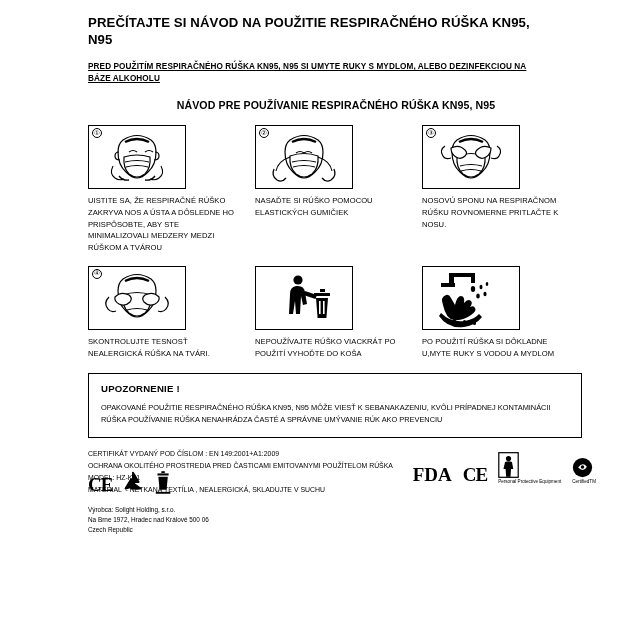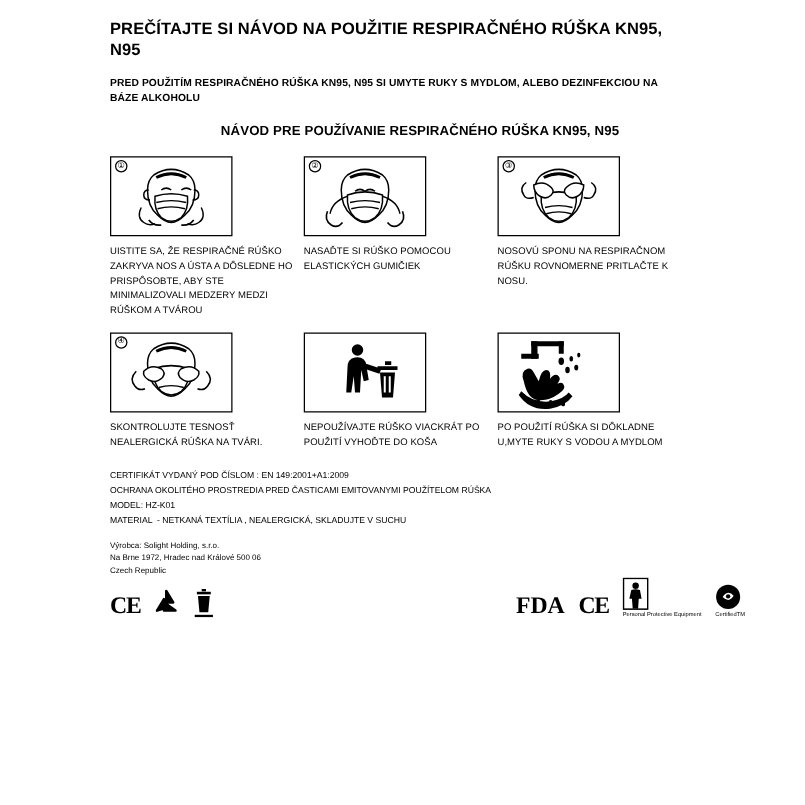--- a/index.html
+++ b/index.html
@@ -29,31 +29,33 @@
     margin: 0 0 12px 0;
     max-width: 460px;
   }
   .intro {
     font-size: 8.2px;
     font-weight: bold;
     line-height: 1.48;
     margin: 0 0 14px 0;
     letter-spacing: 0.1px;
     max-width: 440px;
+    text-decoration: underline;
   }
   .subtitle {
     font-size: 10.6px;
     font-weight: bold;
     margin: 6px 0 14px 0;
     letter-spacing: 0.1px;
     text-align: center;
   }
   .steps-grid {
     display: grid;
     grid-template-columns: 155px 155px 155px;
+    column-gap: 12px;
   }
   .step {
     margin-bottom: 6px;
   }
   .figure {
     width: 96px;
     height: 62px;
     border: 1px solid #000;
     position: relative;
     background: #fff;
@@ -123,21 +125,21 @@
     position: absolute;
     left: 0;
     bottom: 0;
     display: flex;
     align-items: flex-end;
     gap: 9px;
   }
   .fi-right {
     position: absolute;
     right: 0;
-    bottom: 0;
+    bottom: 10px;
     display: flex;
     align-items: flex-end;
     gap: 11px;
   }
   .ce-mark {
     font-family: Liberation Serif, serif;
     font-size: 19px;
     font-weight: bold;
     letter-spacing: -1px;
     line-height: 1;
@@ -322,20 +324,24 @@
             <rect x="30" y="52" width="3" height="6" rx="1.5"></rect>
             <rect x="40" y="53" width="3" height="6" rx="1.5"></rect>
             <rect x="50" y="52" width="3" height="6" rx="1.5"></rect>
           </g>
         </svg>
       </div>
       <div class="caption">PO POUŽITÍ RÚŠKA SI DÔKLADNE U,MYTE RUKY S VODOU A MYDLOM</div>
     </div>
   </div>
 
+  <div class="warnbox">
+    <h3>UPOZORNENIE !</h3>
+    <p>OPAKOVANÉ POUŽITIE RESPIRAČNÉHO RÚŠKA KN95, N95 MÔŽE VIESŤ K SEBANAKAZENIU, KVÔLI PRÍPADNEJ KONTAMINÁCII RÚŠKA POUŽÍVANIE RÚŠKA NENAHRÁDZA ČASTÉ A SPRÁVNE UMÝVANIE RÚK AKO PREVENCIU</p>
+  </div>
 
   <div class="certs">
     <div>CERTIFIKÁT VYDANÝ POD ČÍSLOM : EN 149:2001+A1:2009</div>
     <div>OCHRANA OKOLITÉHO PROSTREDIA PRED ČASTICAMI EMITOVANYMI POUŽÍTELOM RÚŠKA</div>
     <div>MODEL: HZ-K01</div>
     <div>MATERIAL  - NETKANÁ TEXTÍLIA , NEALERGICKÁ, SKLADUJTE V SUCHU</div>
   </div>
 
   <div class="addr">
     <div>Výrobca: Solight Holding, s.r.o.</div>

